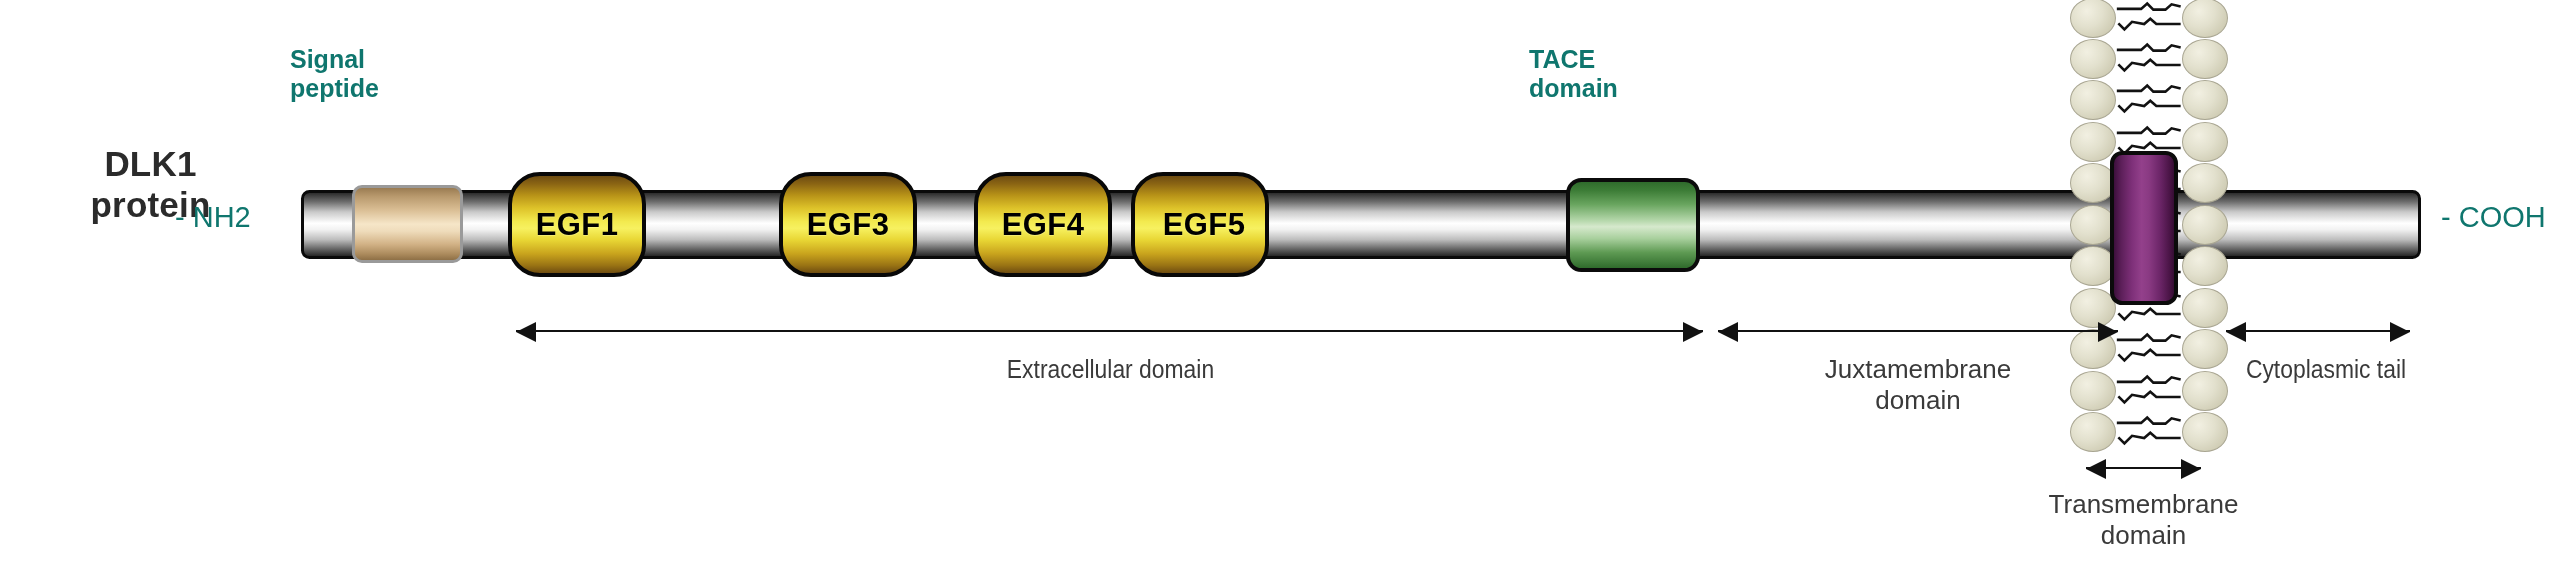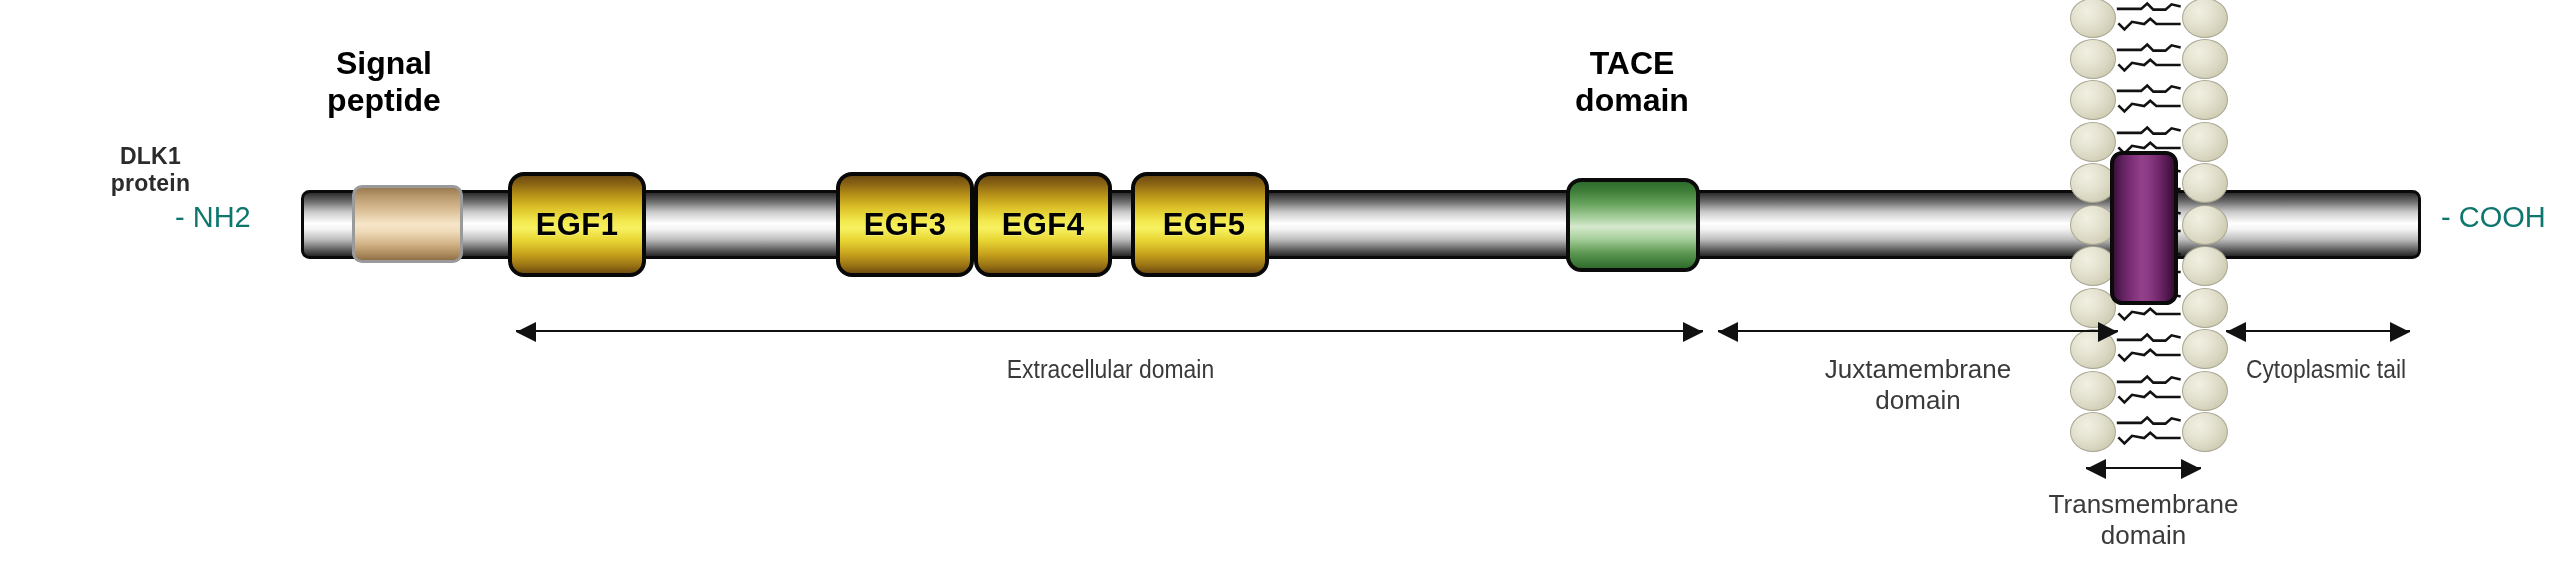--- a/index.html
+++ b/index.html
@@ -7,21 +7,21 @@
   body{
     width:2576px;height:587px;position:relative;overflow:hidden;
     font-family:"Liberation Sans","DejaVu Sans",sans-serif;
     -webkit-font-smoothing:antialiased;
   }
   #stage{position:absolute;left:0;top:0;width:2576px;height:587px;}
 
   
   .prot-name{
     position:absolute; left:20px; top:143px; width:261px;
-    text-align:center; font-weight:bold; font-size:23px; line-height:1.18;
+    text-align:center; font-weight:bold; font-size:35px; line-height:1.18;
     color:#2b2b2b; letter-spacing:0.2px;
   }
   .term{
     position:absolute; font-size:29px; color:#0f766e; white-space:nowrap;
   }
   #nh2{ left:175px; top:201px; }
   #cooh{ left:2441px; top:201px; }
 
   
   .backbone{
@@ -40,21 +40,21 @@
   }
 
   .sigpep{
     border:3.8px solid #9a9a9a; border-radius:10px;
     background:linear-gradient(to bottom,
        #9a7c52 0%, #b99a6e 12%, #d9bd93 30%, #f6e6c8 50%,
        #efdcbb 60%, #d2b286 78%, #ab8a5c 92%, #8e7046 100%);
   }
 
   .egf{
-    border:4.6px solid #080808; border-radius:16px;
+    border:4.6px solid #080808; border-radius:32px;
     background:linear-gradient(to bottom,
        #6d4c12 0%, #8a6413 8%, #b89318 20%, #ddc229 33%,
        #f3ea4f 47%, #f7f160 54%, #e8d634 66%, #c9a41d 80%,
        #9a7414 92%, #6f4d10 100%);
     font-size:31px; letter-spacing:0.4px;
     text-shadow:0 0.8px 0 rgba(255,255,190,.35);
   }
 
   .tace{
     border:4.6px solid #0b0b0b; border-radius:15.4px;
@@ -66,22 +66,22 @@
   .tmbox{
     border:4.6px solid #0b0b0b; border-radius:12.3px;
     background:linear-gradient(to right,
        #3d0f3c 0%, #5c1f59 12%, #7e3079 30%, #93408b 46%,
        #8a3a83 58%, #6d2669 76%, #4b1547 92%, #350d33 100%);
     z-index:6;
   }
 
   
   .toplabel{
-    position:absolute; text-align:center; font-weight:bold;
-    font-size:32px; line-height:1.16; color:#000000; white-space:nowrap;
+    position:absolute; font-weight:bold;
+    font-size:25px; line-height:1.16; color:#0f766e; white-space:nowrap;
   }
 
   
   .membrane{position:absolute; left:2067px; top:0px; width:164px; height:461px;}
   .lipid{position:absolute; left:0; width:164px; height:45px;}
   .head{
     position:absolute; top:2.3px; width:46px; height:40px; border-radius:50%;
     background:radial-gradient(circle at 36% 32%, #f2f0e2 0%, #e2e0cd 42%, #cfccb4 78%, #b9b69c 100%);
     border:1.5px solid #a9a692; box-sizing:border-box;
   }
@@ -120,21 +120,21 @@
 
   <div class="toplabel" style="left:290px;top:45px;width:188px;">
     <div>Signal</div>
     <div>peptide</div>
   </div>
   <div class="dom sigpep" style="left:352px;top:185px;width:111px;height:78px;"></div>
 
   <div class="dom egf" style="left:508px;top:172px;width:138px;height:105px;">
     <span>EGF1</span>
     </div>
-  <div class="dom egf" style="left:836px;top:172px;width:138px;height:105px;">
+  <div class="dom egf" style="left:779px;top:172px;width:138px;height:105px;">
     <span>EGF3</span>
     </div>
   <div class="dom egf" style="left:974px;top:172px;width:138px;height:105px;">
     <span>EGF4</span>
     </div>
   <div class="dom egf" style="left:1131px;top:172px;width:138px;height:105px;padding-left:8px;">
     <span>EGF5</span>
     </div>
 
   <div class="toplabel" style="left:1529px;top:45px;width:206px;">

